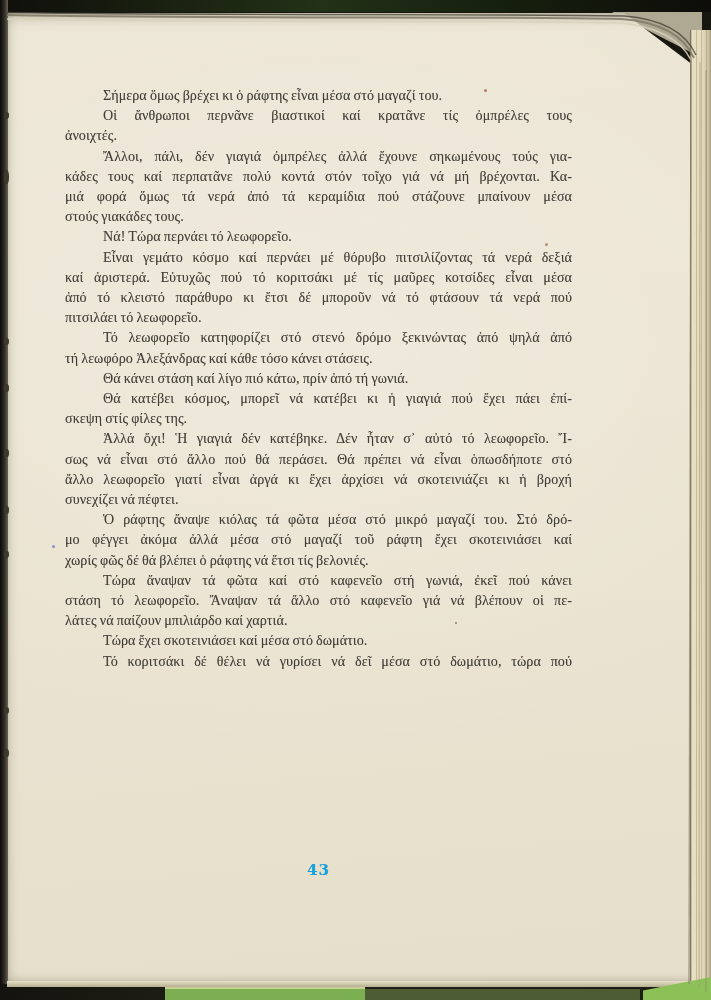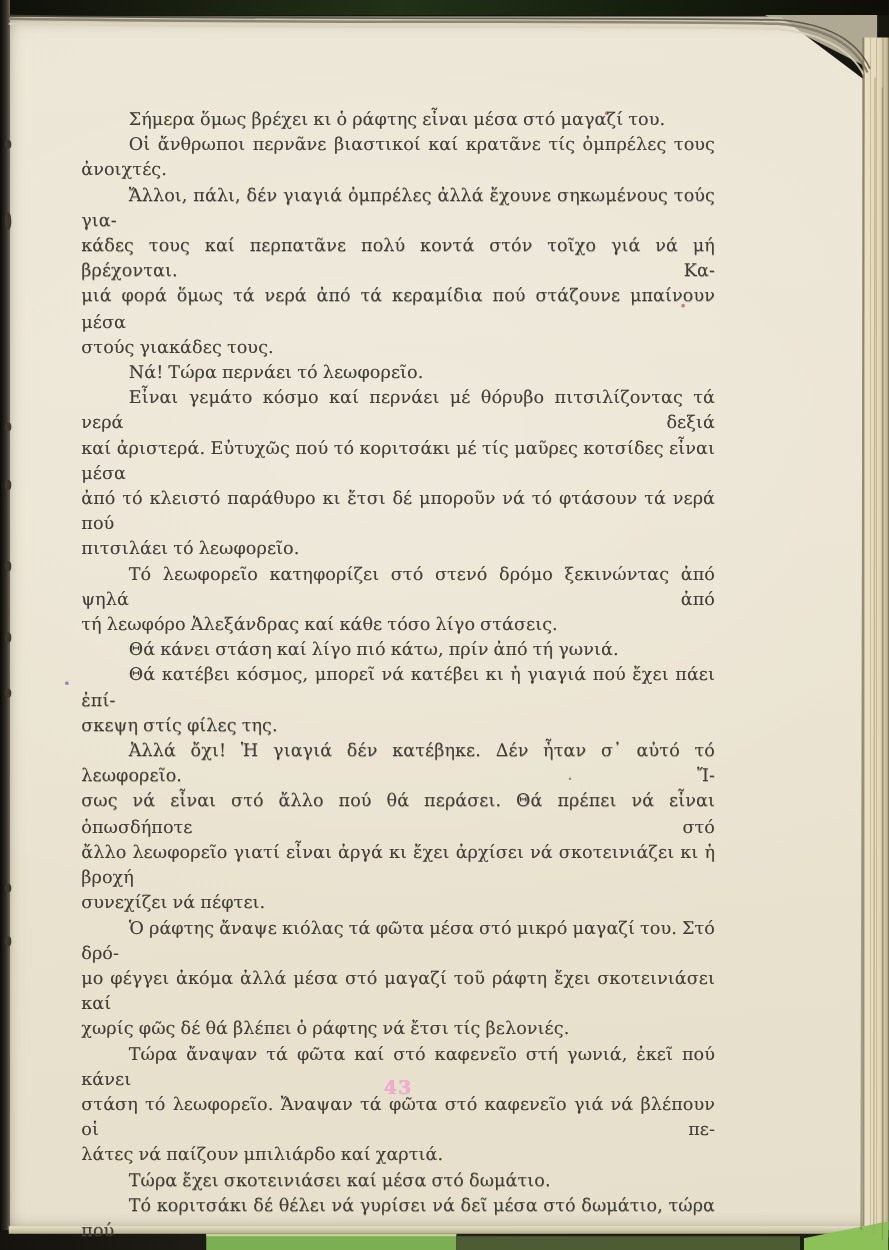--- a/index.html
+++ b/index.html
@@ -71,26 +71,26 @@
   .speck{position:absolute;border-radius:50%;}
   
   .text-block{
     position:absolute;left:65px;top:86px;width:507px;
     color:#413e37;
     font-size:14px;line-height:20.2px;
     letter-spacing:.1px;word-spacing:-.5px;
     text-shadow:.2px .2px 0 rgba(65,62,55,.35);
   }
   .paragraph{margin:0;}
-  .line{text-align:justify;text-align-last:justify;white-space:normal;}
+  .line{text-align:justify;text-align-last:justify;white-space:normal;font-family:Liberation Serif, serif;}
   .line.first{text-indent:38px;}
   .line.last{text-align-last:left;}
   .page-number{
     position:absolute;left:65px;top:861px;width:507px;
-    text-align:center;color:#f9a8d4;font-size:15px;font-weight:600;
+    text-align:center;color:#0ea5e9;font-size:15px;font-weight:600;
     letter-spacing:1px;
     text-shadow:.2px .2px 0 rgba(65,62,55,.35);
   }
 </style>
 </head>
 <body>
 
 <div class="cover-top"></div>
 <div class="corner-shade"></div>
 
@@ -149,21 +149,21 @@
       <div class="line first last">Νά! Τώρα περνάει τό λεωφορεῖο.</div>
     </div>
     <div class="paragraph">
       <div class="line first">Εἶναι γεμάτο κόσμο καί περνάει μέ θόρυβο πιτσιλίζοντας τά νερά δεξιά</div>
       <div class="line">καί ἀριστερά. Εὐτυχῶς πού τό κοριτσάκι μέ τίς μαῦρες κοτσίδες εἶναι μέσα</div>
       <div class="line">ἀπό τό κλειστό παράθυρο κι ἔτσι δέ μποροῦν νά τό φτάσουν τά νερά πού</div>
       <div class="line last">πιτσιλάει τό λεωφορεῖο.</div>
     </div>
     <div class="paragraph">
       <div class="line first">Τό λεωφορεῖο κατηφορίζει στό στενό δρόμο ξεκινώντας ἀπό ψηλά ἀπό</div>
-      <div class="line last">τή λεωφόρο Ἀλεξάνδρας καί κάθε τόσο λίγο στάσεις.</div>
+      <div class="line last">τή λεωφόρο Ἀλεξάνδρας καί κάθε τόσο κάνει στάσεις.</div>
     </div>
     <div class="paragraph">
       <div class="line first last">Θά κάνει στάση καί λίγο πιό κάτω, πρίν ἀπό τή γωνιά.</div>
     </div>
     <div class="paragraph">
       <div class="line first">Θά κατέβει κόσμος, μπορεῖ νά κατέβει κι ἡ γιαγιά πού ἔχει πάει ἐπί-</div>
       <div class="line last">σκεψη στίς φίλες της.</div>
     </div>
     <div class="paragraph">
       <div class="line first">Ἀλλά ὄχι! Ἡ γιαγιά δέν κατέβηκε. Δέν ἦταν σ᾽ αὐτό τό λεωφορεῖο. Ἴ-</div>
@@ -171,21 +171,21 @@
       <div class="line">ἄλλο λεωφορεῖο γιατί εἶναι ἀργά κι ἔχει ἀρχίσει νά σκοτεινιάζει κι ἡ βροχή</div>
       <div class="line last">συνεχίζει νά πέφτει.</div>
     </div>
     <div class="paragraph">
       <div class="line first">Ὁ ράφτης ἄναψε κιόλας τά φῶτα μέσα στό μικρό μαγαζί του. Στό δρό-</div>
       <div class="line">μο φέγγει ἀκόμα ἀλλά μέσα στό μαγαζί τοῦ ράφτη ἔχει σκοτεινιάσει καί</div>
       <div class="line last">χωρίς φῶς δέ θά βλέπει ὁ ράφτης νά ἔτσι τίς βελονιές.</div>
     </div>
     <div class="paragraph">
       <div class="line first">Τώρα ἄναψαν τά φῶτα καί στό καφενεῖο στή γωνιά, ἐκεῖ πού κάνει</div>
-      <div class="line">στάση τό λεωφορεῖο. Ἄναψαν τά φῶτα στό καφενεῖο γιά νά βλέπουν οἱ πε-</div>
+      <div class="line">στάση τό λεωφορεῖο. Ἄναψαν τά ἄλλο στό καφενεῖο γιά νά βλέπουν οἱ πε-</div>
       <div class="line last">λάτες νά παίζουν μπιλιάρδο καί χαρτιά.</div>
     </div>
     <div class="paragraph">
       <div class="line first last">Τώρα ἔχει σκοτεινιάσει καί μέσα στό δωμάτιο.</div>
     </div>
     <div class="paragraph">
       <div class="line first">Τό κοριτσάκι δέ θέλει νά γυρίσει νά δεῖ μέσα στό δωμάτιο, τώρα πού</div>
     </div>
   </div>
 <div class="page-number">43</div>

